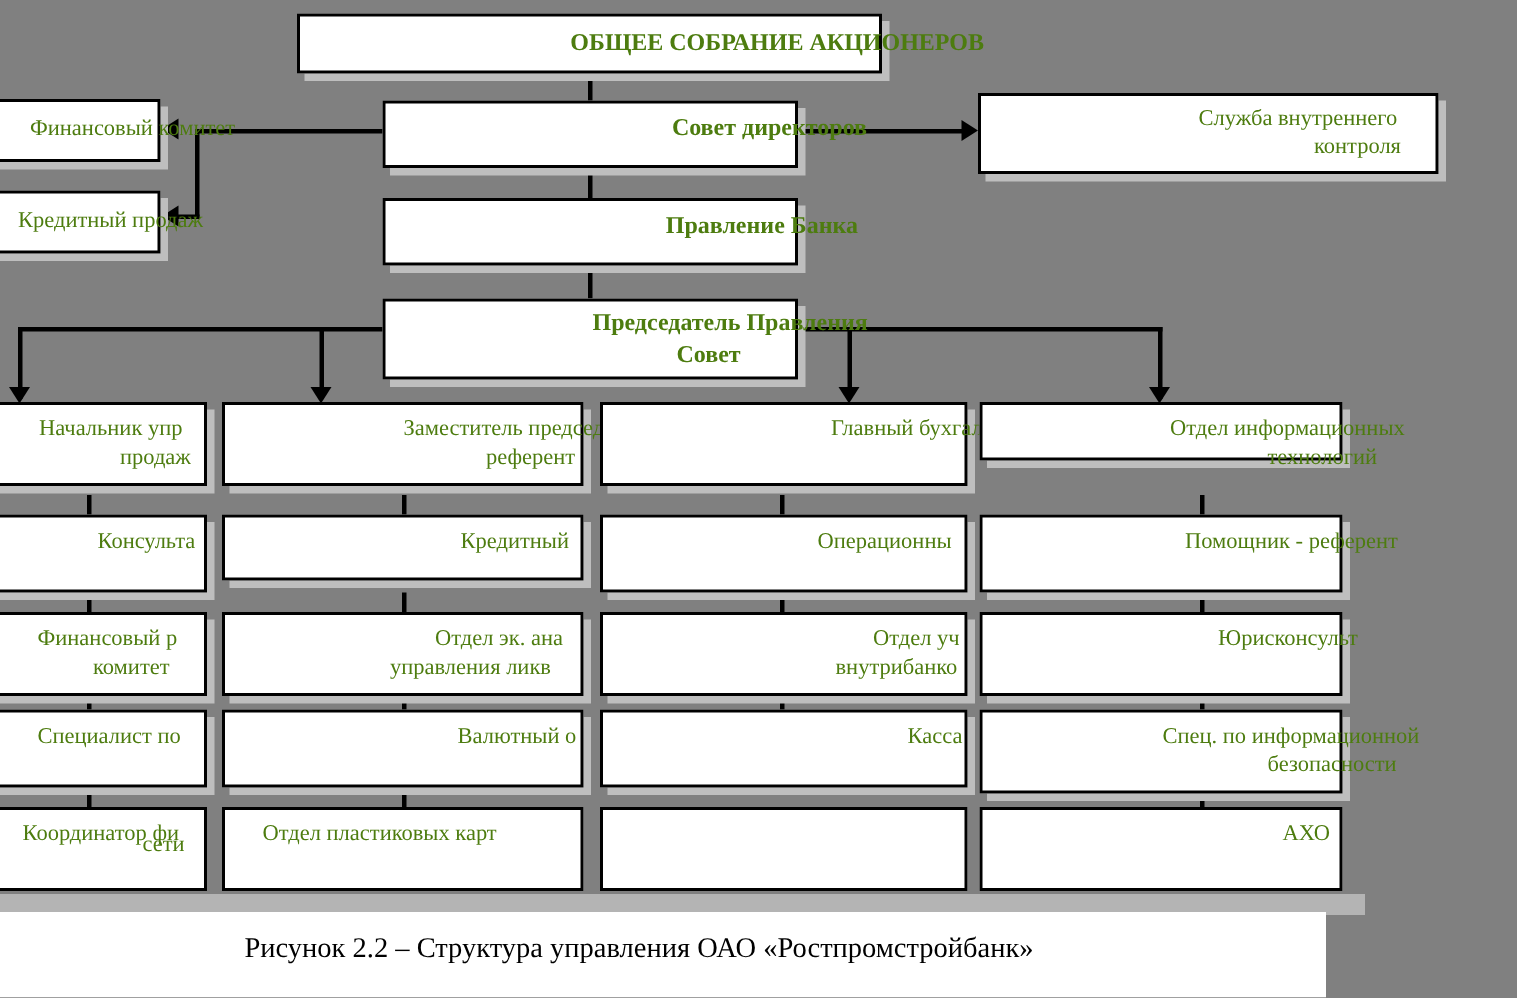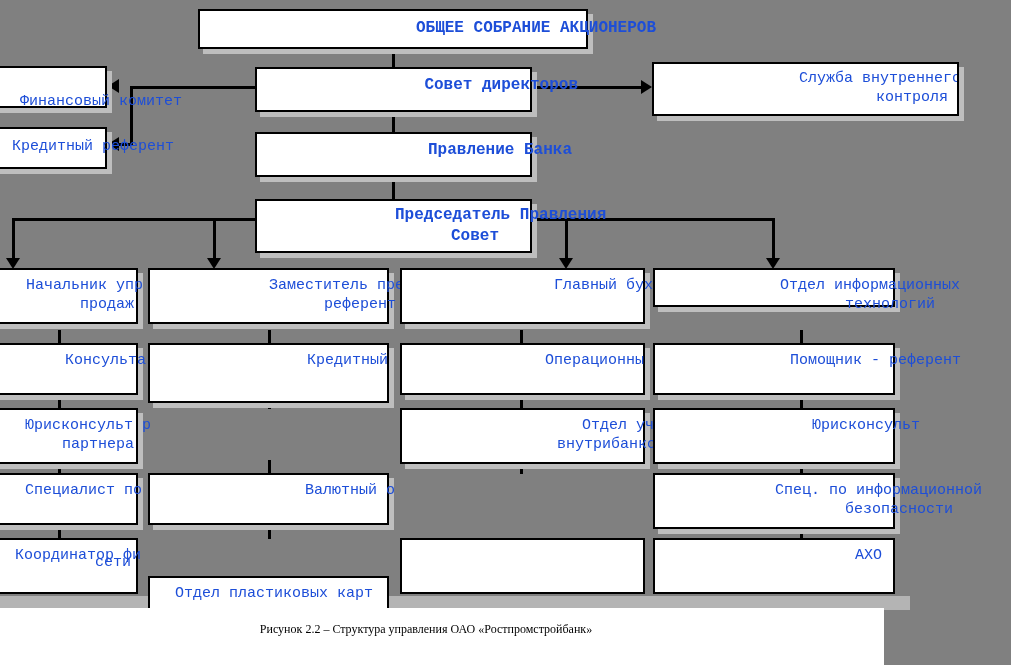--- a/index.html
+++ b/index.html
@@ -19,23 +19,22 @@
     box-sizing:border-box;
     box-shadow:5px 5px 0 0 rgba(190,190,190,1);
     overflow:hidden;
     z-index:5;
   }
   .box.noshadow{box-shadow:none;}
   .box .txt{
     position:absolute;
     white-space:nowrap;
     line-height:1.12;
-    color:#1d4ed8;
+    color:#4d7c0f;
     font-size:15px;
-    font-family:Liberation Mono, monospace;
   }
   
   .ovf{overflow:visible !important;}
   .ovf .txt{z-index:40;}
 
   .bold .txt{font-weight:bold;}
 
   
   .lbl-r{right:6px;}
 
@@ -54,21 +53,21 @@
     border-top:7px solid transparent;border-bottom:7px solid transparent;
     border-left:11px solid #000;}
 
   
   #caption-strip{
     position:absolute;left:0;top:608px;width:884px;height:57px;
     background:#ffffff;z-index:20;
   }
   #caption-text{
     position:absolute;left:0;top:14px;width:852px;
-    text-align:center;font-size:12px;color:#000;white-space:nowrap;
+    text-align:center;font-size:19px;color:#000;white-space:nowrap;
   }
   
   #grid-shadow-band{
     position:absolute;left:0;top:596px;width:910px;height:14px;
     background:#b4b4b4;z-index:1;
   }
 </style>
 </head>
 <body>
 
@@ -87,25 +86,25 @@
   <div class="arrow-l" style="left:108px;top:137px;"></div>
 
   <div class="ln hln" style="left:530px;top:86px;width:112px;"></div>
   <div class="arrow-r" style="left:641px;top:80px;"></div>
 
   <div class="box bold ovf" style="left:198px;top:9px;width:390px;height:40px;">
     <span class="txt lbl-r" style="top:9px;right:-70px;font-size:16px;">ОБЩЕЕ СОБРАНИЕ АКЦИОНЕРОВ</span>
   </div>
 
   <div class="box ovf" style="left:-8px;top:66px;width:115px;height:42px;">
-    <span class="txt" style="top:26px;left:26px;">Финансовый комитет</span>
+    <span class="txt" style="top:10px;left:26px;">Финансовый комитет</span>
   </div>
 
   <div class="box ovf" style="left:-8px;top:127px;width:115px;height:42px;">
-    <span class="txt" style="top:10px;left:18px;">Кредитный референт</span>
+    <span class="txt" style="top:10px;left:18px;">Кредитный продаж</span>
   </div>
 
   <div class="box bold ovf" style="left:255px;top:67px;width:277px;height:45px;">
     <span class="txt lbl-r" style="top:8px;right:-48px;font-size:16px;">Совет директоров</span>
   </div>
 
   <div class="box bold ovf" style="left:255px;top:132px;width:277px;height:45px;">
     <span class="txt lbl-r" style="top:8px;right:-42px;font-size:16px;">Правление Банка</span>
   </div>
 
@@ -155,55 +154,62 @@
   <div id="grid-shadow-band"></div>
 
   <div class="box ovf" style="left:-12px;top:268px;width:150px;height:56px;z-index:9;">
     <span class="txt" style="top:8px;left:36px;">Начальник упр</span>
     <span class="txt" style="top:27px;left:90px;">продаж</span>
   </div>
   <div class="box ovf" style="left:-12px;top:343px;width:150px;height:52px;z-index:9;">
     <span class="txt" style="top:8px;left:75px;">Консульта</span>
   </div>
   <div class="box ovf" style="left:-12px;top:408px;width:150px;height:56px;z-index:9;">
-    <span class="txt" style="top:8px;left:35px;">Юрисконсульт р</span>
-    <span class="txt" style="top:27px;left:72px;">партнера</span>
+    <span class="txt" style="top:8px;left:35px;">Финансовый р</span>
+    <span class="txt" style="top:27px;left:72px;">комитет</span>
   </div>
   <div class="box ovf" style="left:-12px;top:473px;width:150px;height:52px;z-index:9;">
     <span class="txt" style="top:8px;left:35px;">Специалист по</span>
   </div>
   <div class="box ovf noshadow" style="left:-12px;top:538px;width:150px;height:56px;z-index:9;">
     <span class="txt" style="top:8px;left:25px;">Координатор фи</span>
     <span class="txt" style="top:15px;left:105px;">сети</span>
   </div>
 
   <div class="box ovf" style="left:148px;top:268px;width:241px;height:56px;z-index:10;">
     <span class="txt" style="top:8px;left:119px;">Заместитель председателя</span>
     <span class="txt" style="top:27px;left:174px;">референт</span>
   </div>
-  <div class="box ovf" style="left:148px;top:343px;width:241px;height:60px;z-index:10;">
+  <div class="box ovf" style="left:148px;top:343px;width:241px;height:44px;z-index:10;">
     <span class="txt" style="top:8px;left:157px;">Кредитный</span>
+  </div>
+  <div class="box ovf" style="left:148px;top:408px;width:241px;height:56px;z-index:10;">
+    <span class="txt" style="top:8px;left:140px;">Отдел эк. ана</span>
+    <span class="txt" style="top:27px;left:110px;">управления ликв</span>
   </div>
   <div class="box ovf" style="left:148px;top:473px;width:241px;height:52px;z-index:10;">
     <span class="txt" style="top:8px;left:155px;">Валютный о</span>
   </div>
-  <div class="box ovf noshadow" style="left:148px;top:538px;width:241px;height:56px;z-index:10;margin-top:38px;">
+  <div class="box ovf noshadow" style="left:148px;top:538px;width:241px;height:56px;z-index:10;">
     <span class="txt" style="top:8px;left:25px;">Отдел пластиковых карт</span>
   </div>
 
   <div class="box ovf" style="left:400px;top:268px;width:245px;height:56px;z-index:11;">
     <span class="txt" style="top:8px;left:152px;">Главный бухгалтер</span>
   </div>
   <div class="box ovf" style="left:400px;top:343px;width:245px;height:52px;z-index:11;">
     <span class="txt" style="top:8px;left:143px;">Операционны</span>
   </div>
   <div class="box ovf" style="left:400px;top:408px;width:245px;height:56px;z-index:11;">
     <span class="txt" style="top:8px;left:180px;">Отдел уч</span>
     <span class="txt" style="top:27px;left:155px;">внутрибанко</span>
   </div>
+  <div class="box ovf" style="left:400px;top:473px;width:245px;height:52px;z-index:11;">
+    <span class="txt" style="top:8px;left:203px;">Касса</span>
+  </div>
   <div class="box ovf noshadow" style="left:400px;top:538px;width:245px;height:56px;z-index:11;">
     <span class="txt" style="top:8px;left:25px;"></span>
   </div>
 
   <div class="box ovf" style="left:653px;top:268px;width:242px;height:39px;z-index:12;">
     <span class="txt" style="top:8px;left:125px;">Отдел информационных</span>
     <span class="txt" style="top:27px;left:190px;">технологий</span>
   </div>
   <div class="box ovf" style="left:653px;top:343px;width:242px;height:52px;z-index:12;">
     <span class="txt" style="top:8px;left:135px;">Помощник - референт</span>

